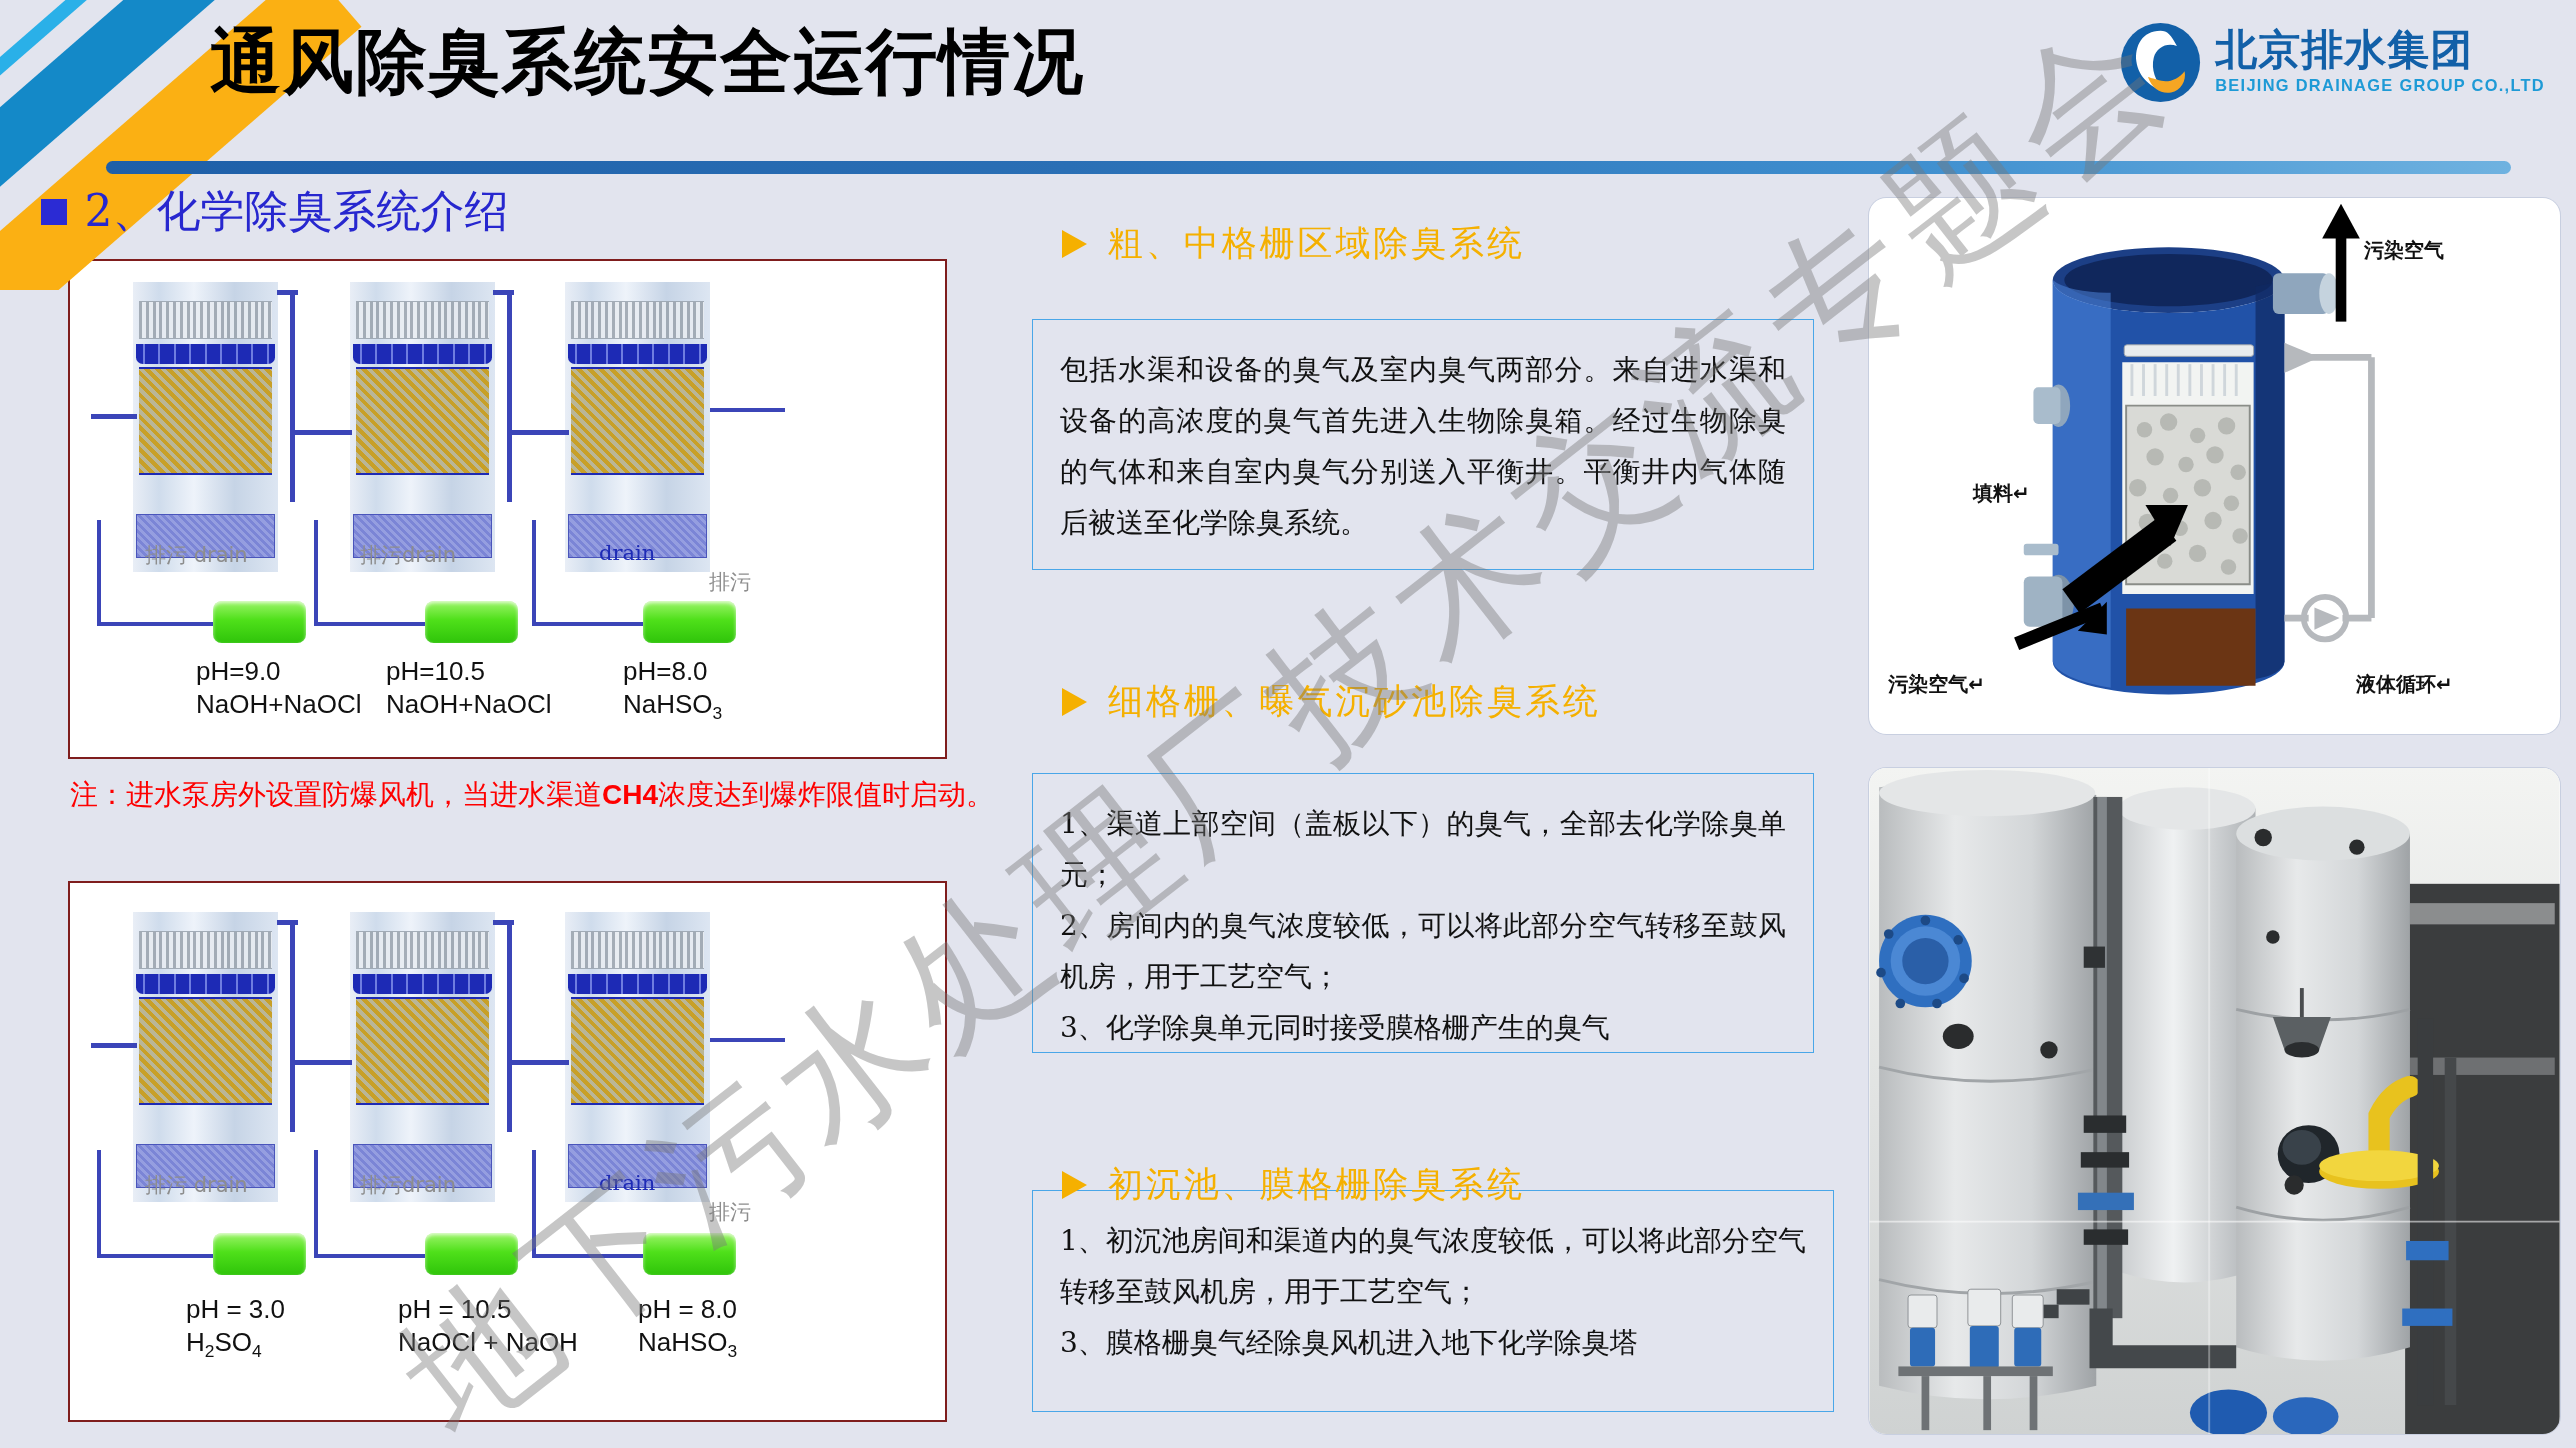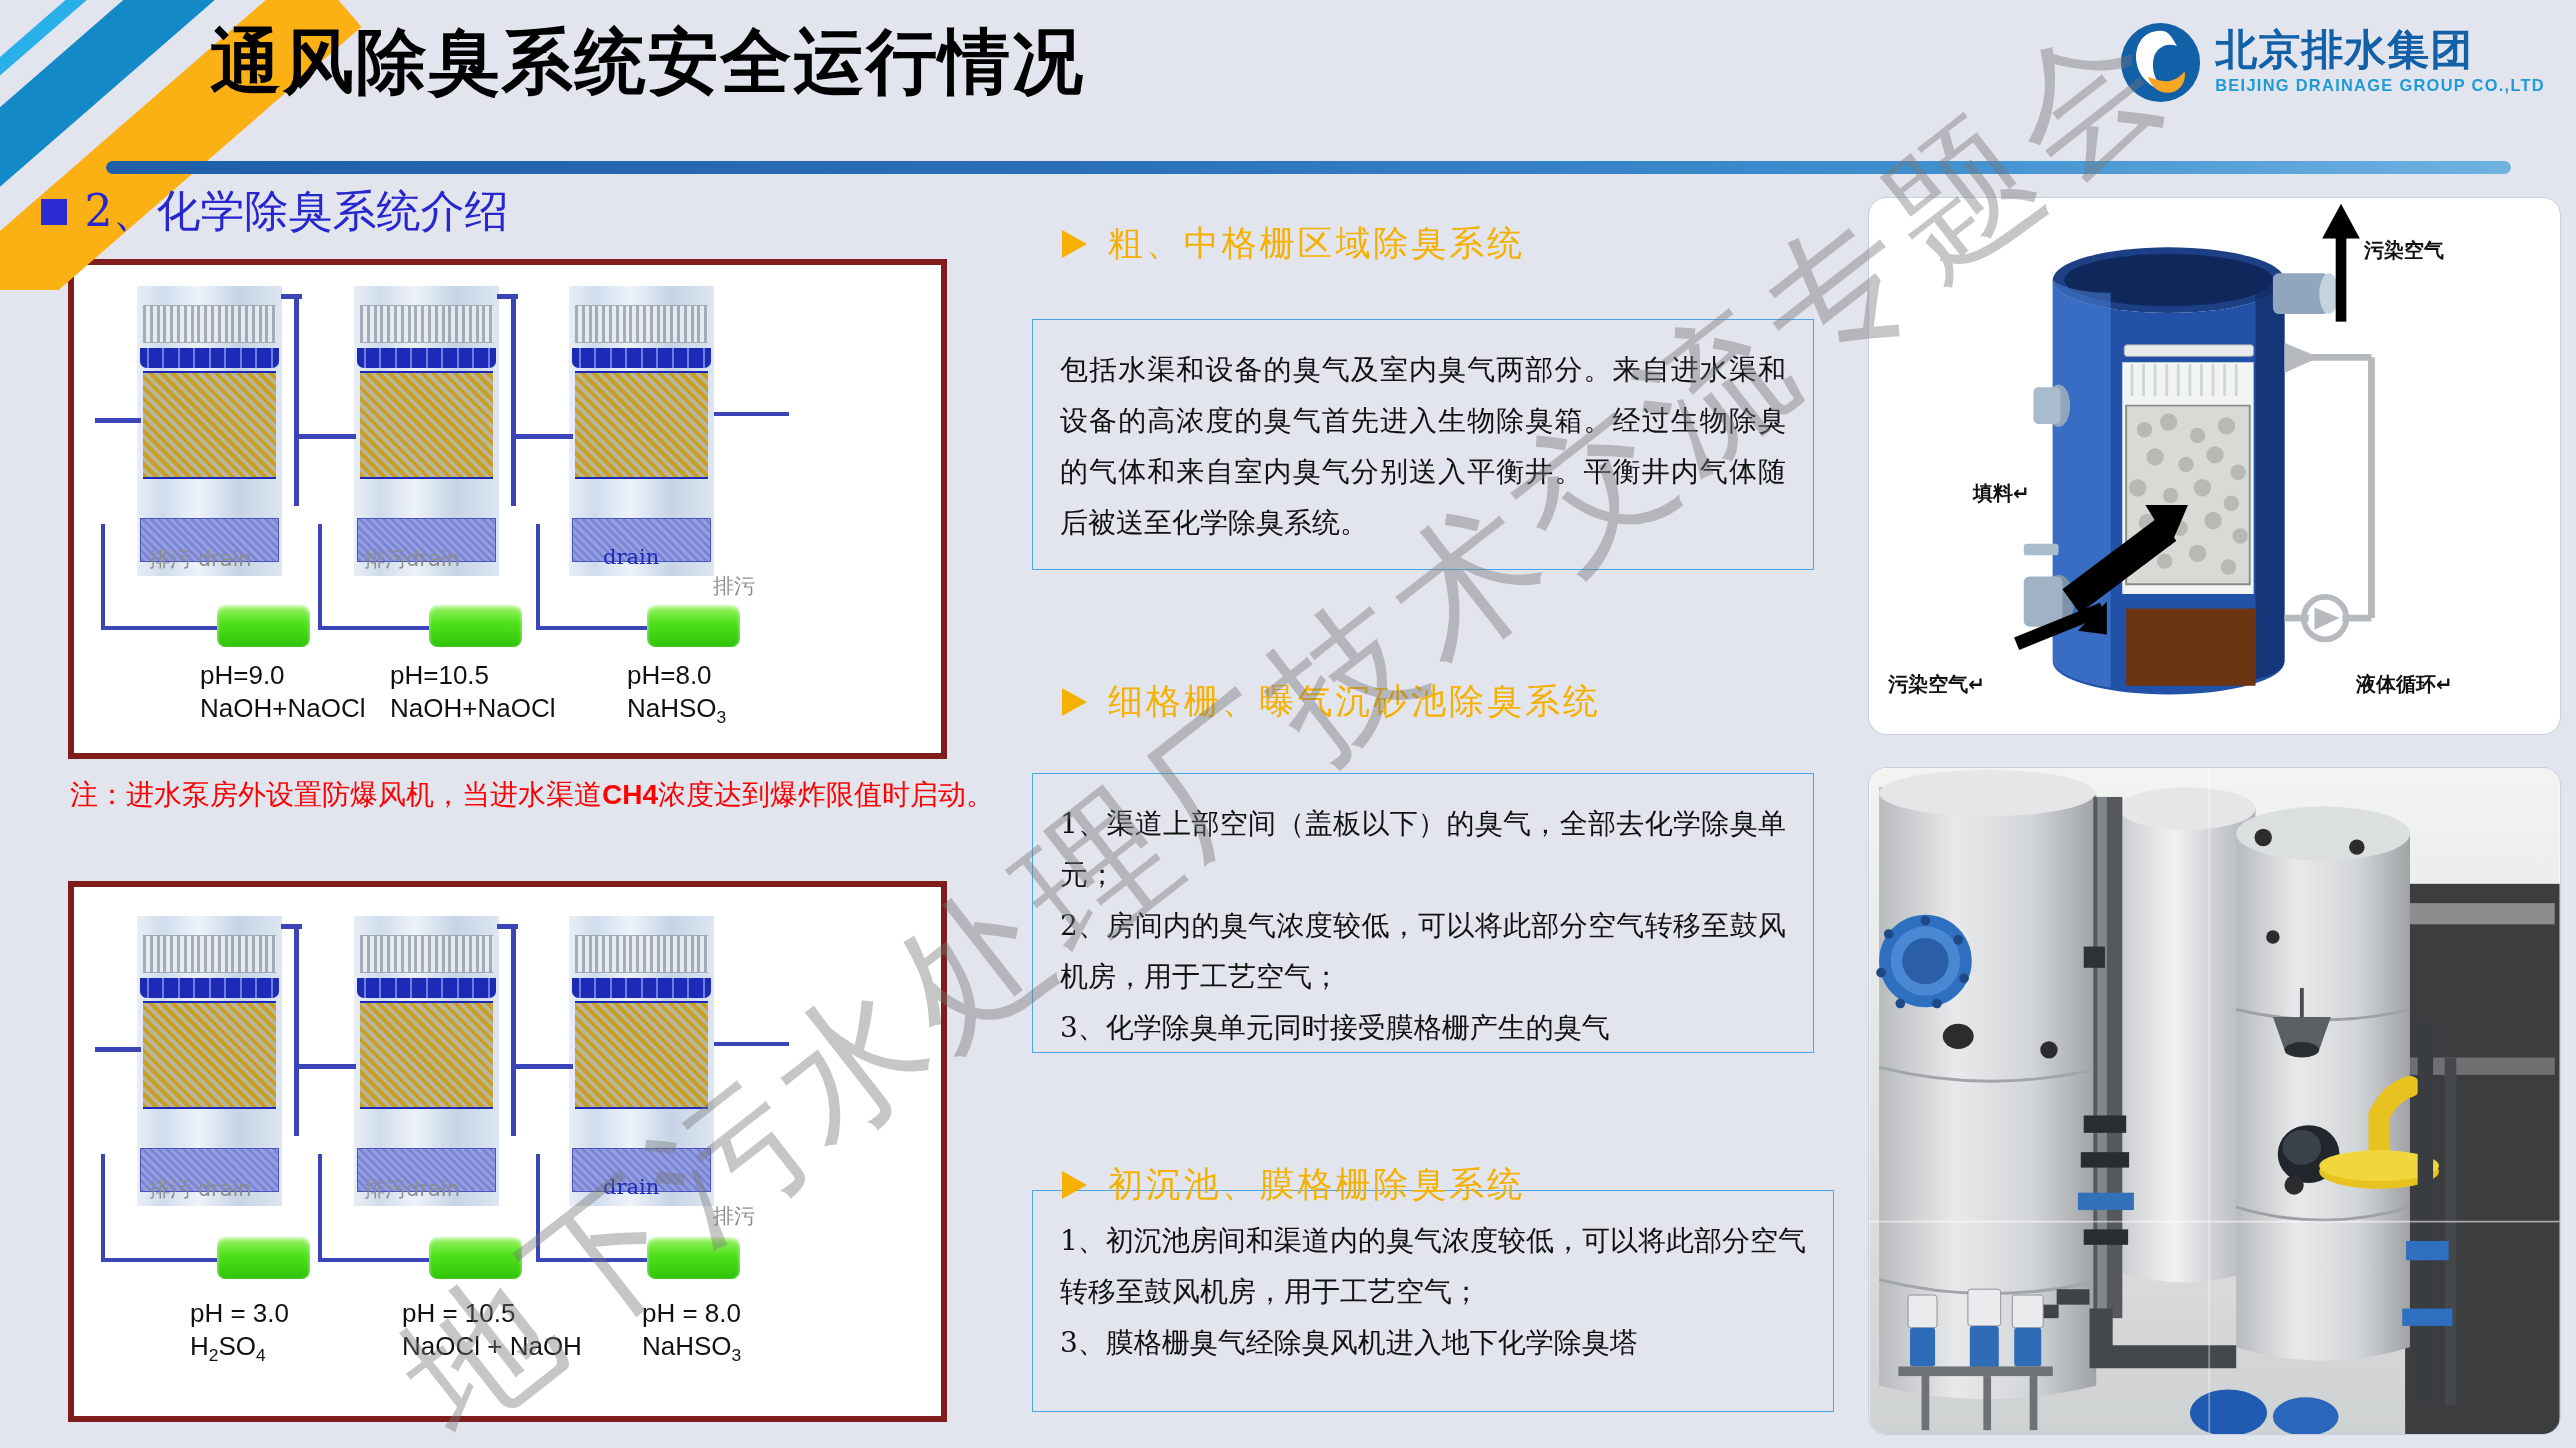--- a/index.html
+++ b/index.html
@@ -41,21 +41,21 @@
   #logo-en { font-size:16.4px; font-weight:bold; color:#1e9ad6; letter-spacing:1.3px; margin-top:5.8px; }
 
   
   #section-heading { position:absolute; left:41px; top:182px; display:flex; align-items:center; gap:17.4px; z-index:5;}
   #section-bullet { width:26px; height:26px; background:#2b2bd4; display:inline-block; }
   #section-label { font-size:44px; color:#2727cf; font-family:"DejaVu Serif","Liberation Serif",serif; white-space:nowrap;}
 
   
   .diagram-panel {
     position:absolute; background:#ffffff;
-    border:6px solid #7f1d1d;
+    border:2px solid #7f1d1d;
     overflow:hidden;
   }
   #diagram-top  { left:68px; top:259px;  width:879px; height:500px; }
   #diagram-bot  { left:68px; top:881px;  width:879px; height:541px; }
 
   
   .scrubber { position:absolute; }
   .col-body { position:absolute; left:0; top:0; width:100%; height:100%;
               background:linear-gradient(90deg,#e9eef6 0%, #cfdcec 18%, #eef3fa 42%, #c6d4e6 70%, #dde6f2 100%); }
   .demister { position:absolute; left:4%; width:92%; height:13%;

